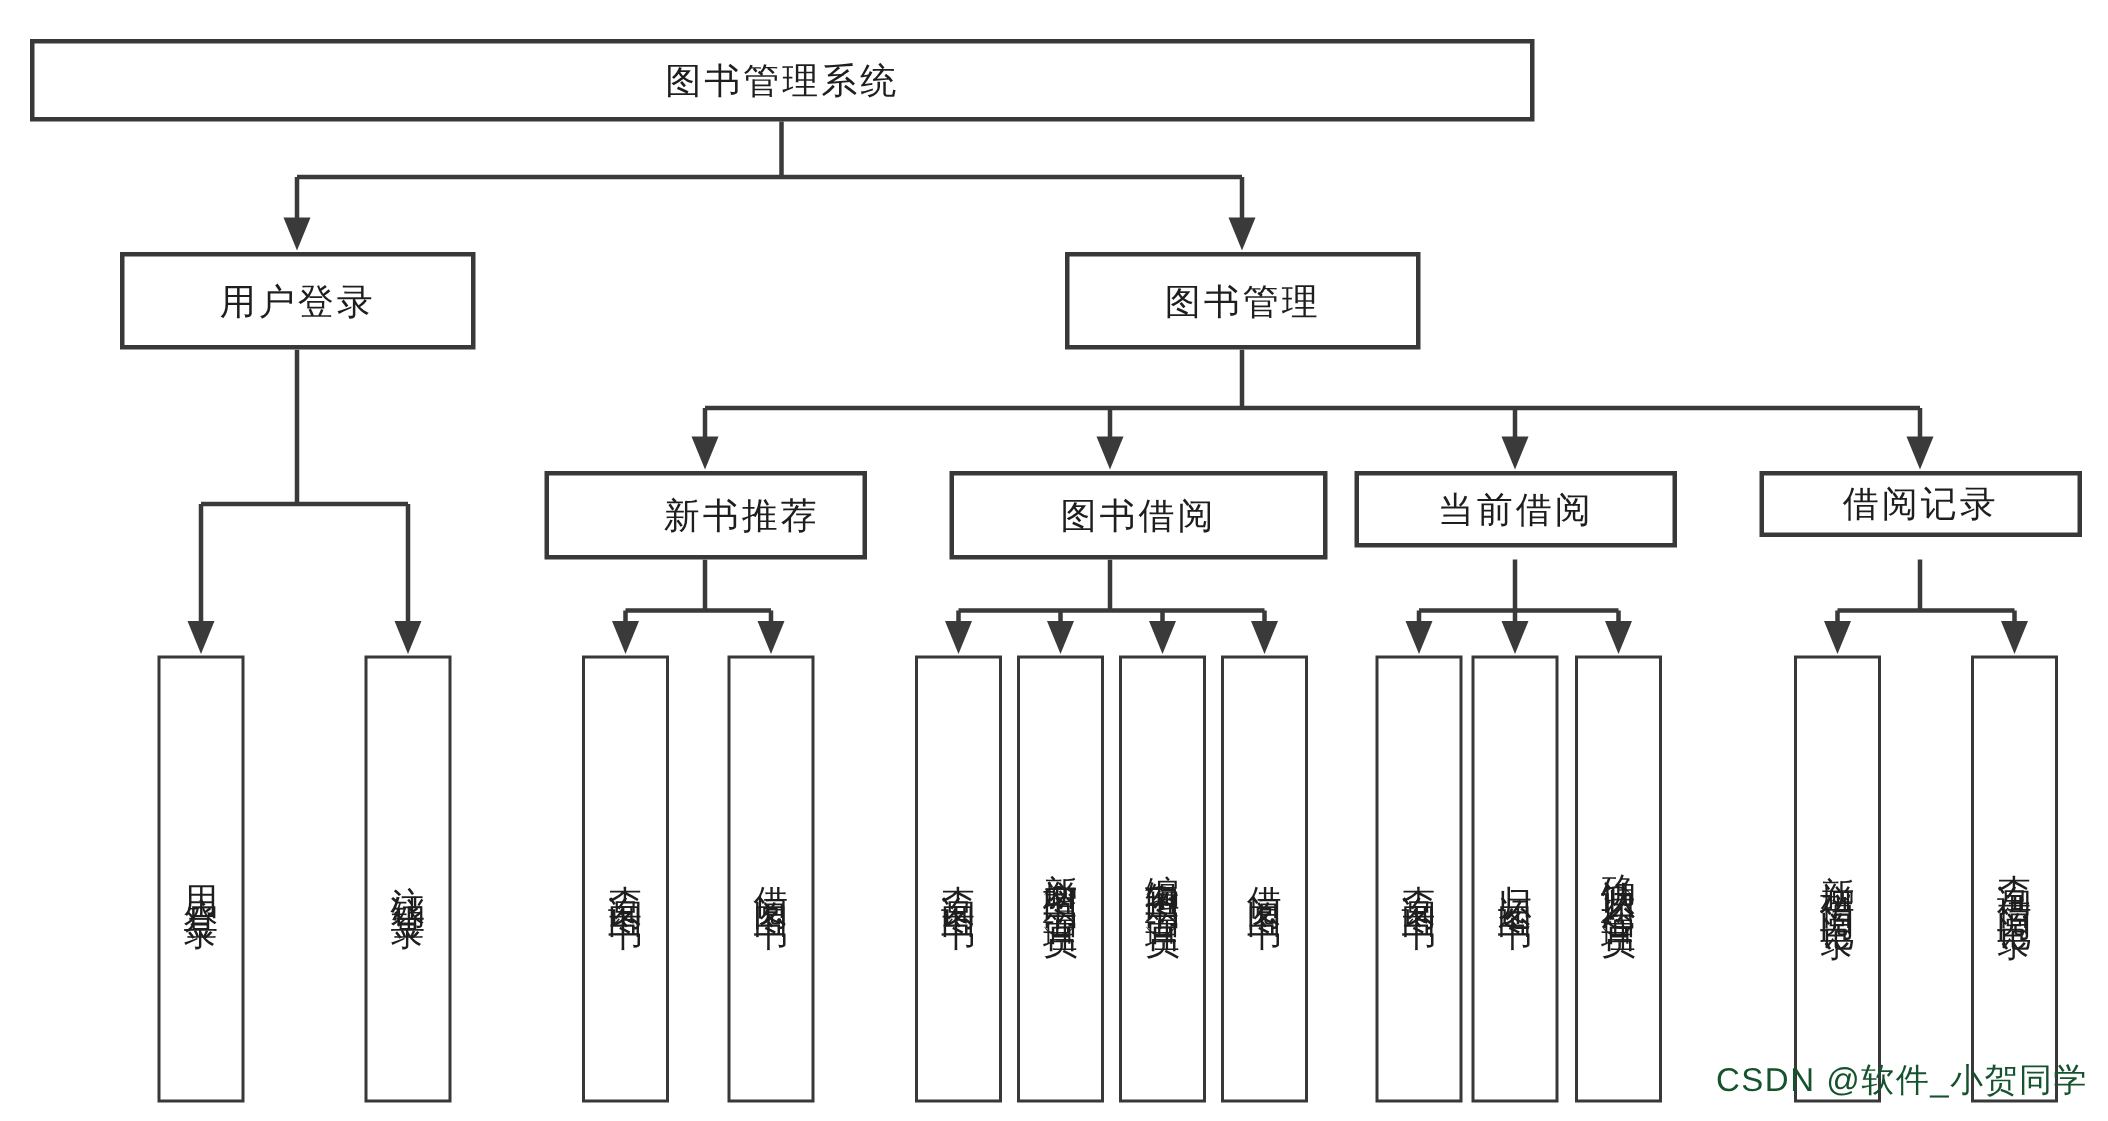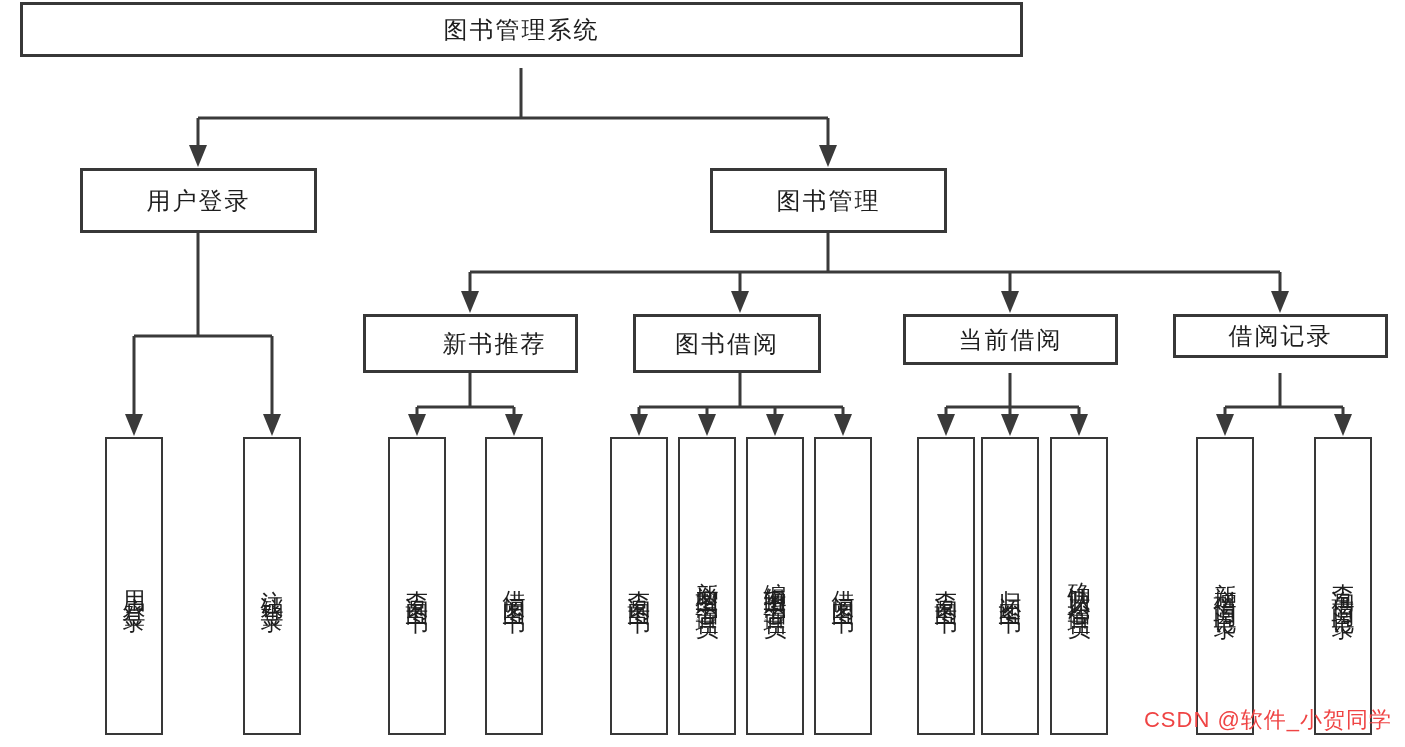--- a/index.html
+++ b/index.html
@@ -16,21 +16,21 @@
   .leaf{
     border-width:2.5px;
   }
   .leaf .vtext{
     writing-mode:vertical-rl;text-orientation:mixed;
     font-size:23px;letter-spacing:7px;line-height:1.25;white-space:nowrap;
   }
   .leaf .vtext.long{letter-spacing:5px;}
   .watermark{
     position:absolute;right:13px;bottom:12px;z-index:3;
-    font-size:22px;color:#ef4444;letter-spacing:1px;
+    font-size:22px;color:#14532d;letter-spacing:1px;
   }
 </style>
 </head>
 <body>
 
 <div class="canvas">
 
   <svg class="connectors" viewBox="0 0 1405 747" xmlns="http://www.w3.org/2000/svg">
 
     <path d="M521 68 V118 M198 118 H828 M198 118 V148 M828 118 V148" stroke="#3a3a3a" stroke-width="3" fill="none"></path>
@@ -60,35 +60,35 @@
     <path d="M1010 373 V407 M946 407 H1079 M946 407 V417 M1010 407 V417 M1079 407 V417" stroke="#3a3a3a" stroke-width="3" fill="none"></path>
     <polygon points="937,414 955,414 946,436" fill="#3a3a3a"></polygon>
     <polygon points="1001,414 1019,414 1010,436" fill="#3a3a3a"></polygon>
     <polygon points="1070,414 1088,414 1079,436" fill="#3a3a3a"></polygon>
 
     <path d="M1280 373 V407 M1225 407 H1343 M1225 407 V417 M1343 407 V417" stroke="#3a3a3a" stroke-width="3" fill="none"></path>
     <polygon points="1216,414 1234,414 1225,436" fill="#3a3a3a"></polygon>
     <polygon points="1334,414 1352,414 1343,436" fill="#3a3a3a"></polygon>
   </svg>
 
-  <div class="box" style="left:20px;top:2px;width:1003px;height:55px;">
+  <div class="box" style="left:20px;top:26px;width:1003px;height:55px;">
     <span>图书管理系统</span>
   </div>
 
   <div class="box" style="left:80px;top:168px;width:237px;height:65px;">
     <span>用户登录</span>
   </div>
   <div class="box" style="left:710px;top:168px;width:237px;height:65px;">
     <span>图书管理</span>
   </div>
 
   <div class="box" style="left:363px;top:314px;width:215px;height:59px;padding-left:48px;">
     <span>新书推荐</span>
   </div>
-  <div class="box" style="left:633px;top:314px;width:188px;height:59px;font-family:Liberation Mono, monospace;">
+  <div class="box" style="left:633px;top:314px;width:252px;height:59px;font-family:Liberation Mono, monospace;">
     <span>图书借阅</span>
   </div>
   <div class="box" style="left:903px;top:314px;width:215px;height:51px;">
     <span>当前借阅</span>
   </div>
   <div class="box" style="left:1173px;top:314px;width:215px;height:44px;">
     <span>借阅记录</span>
   </div>
 
   <div class="box leaf" style="left:105px;top:437px;width:58px;height:298px;">

